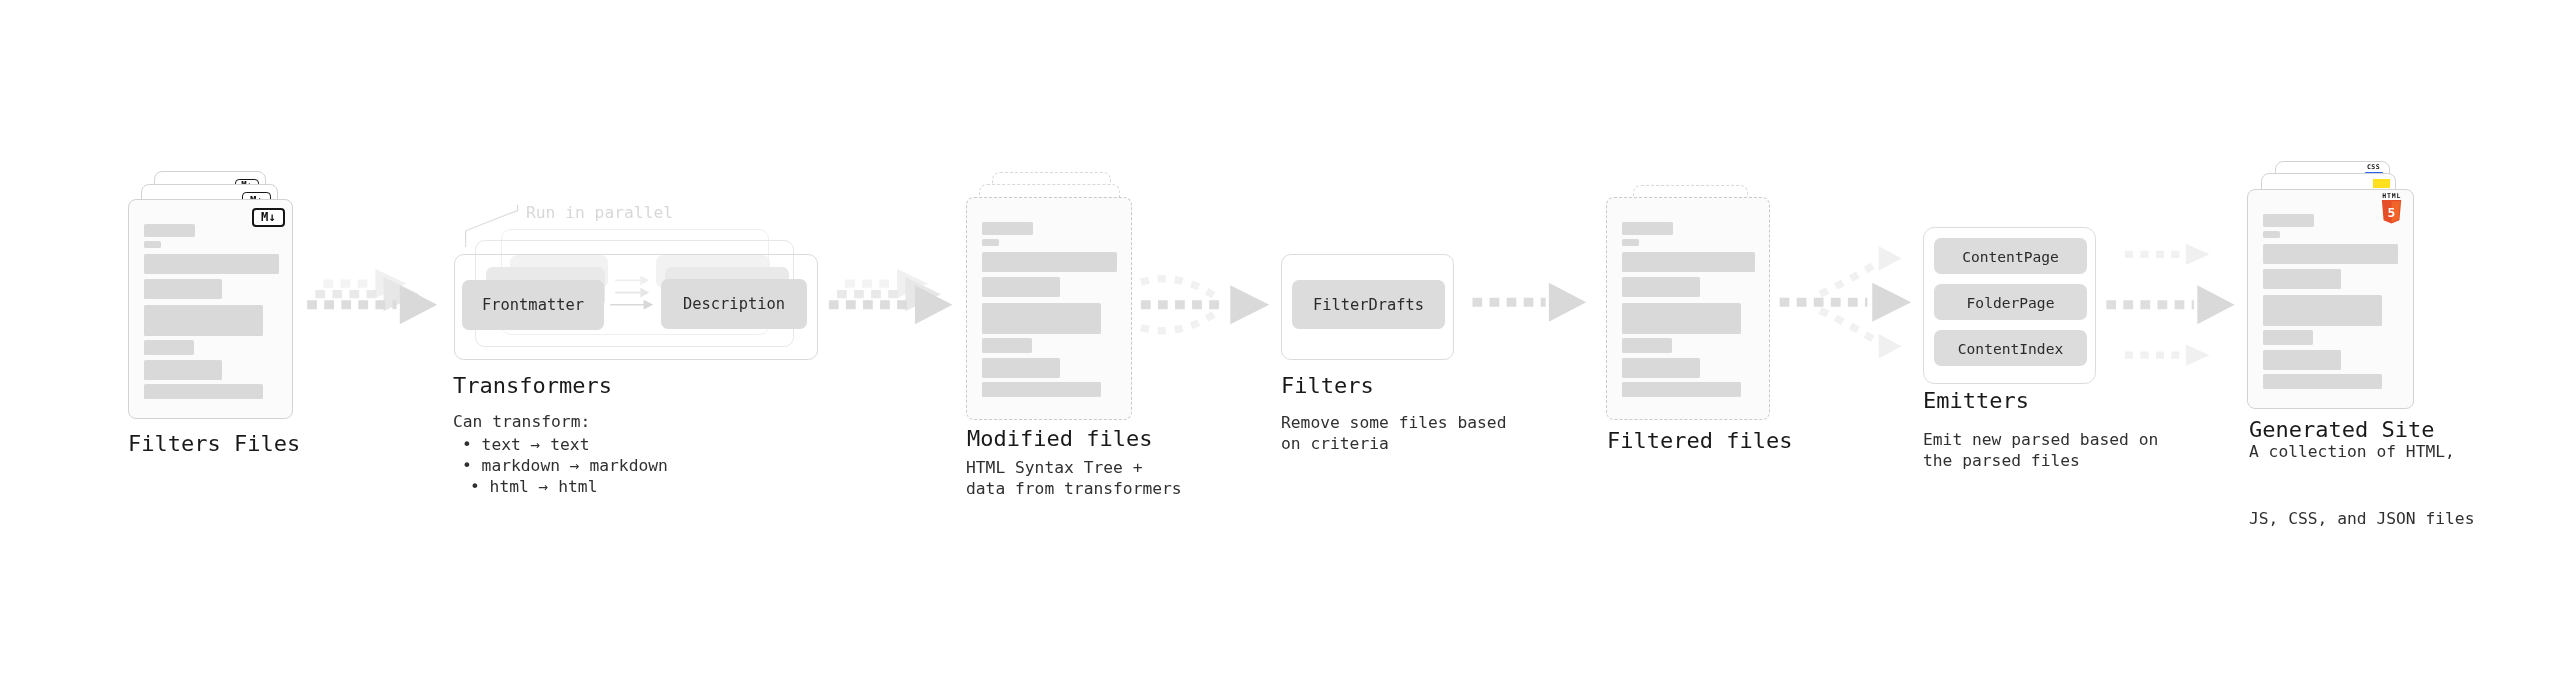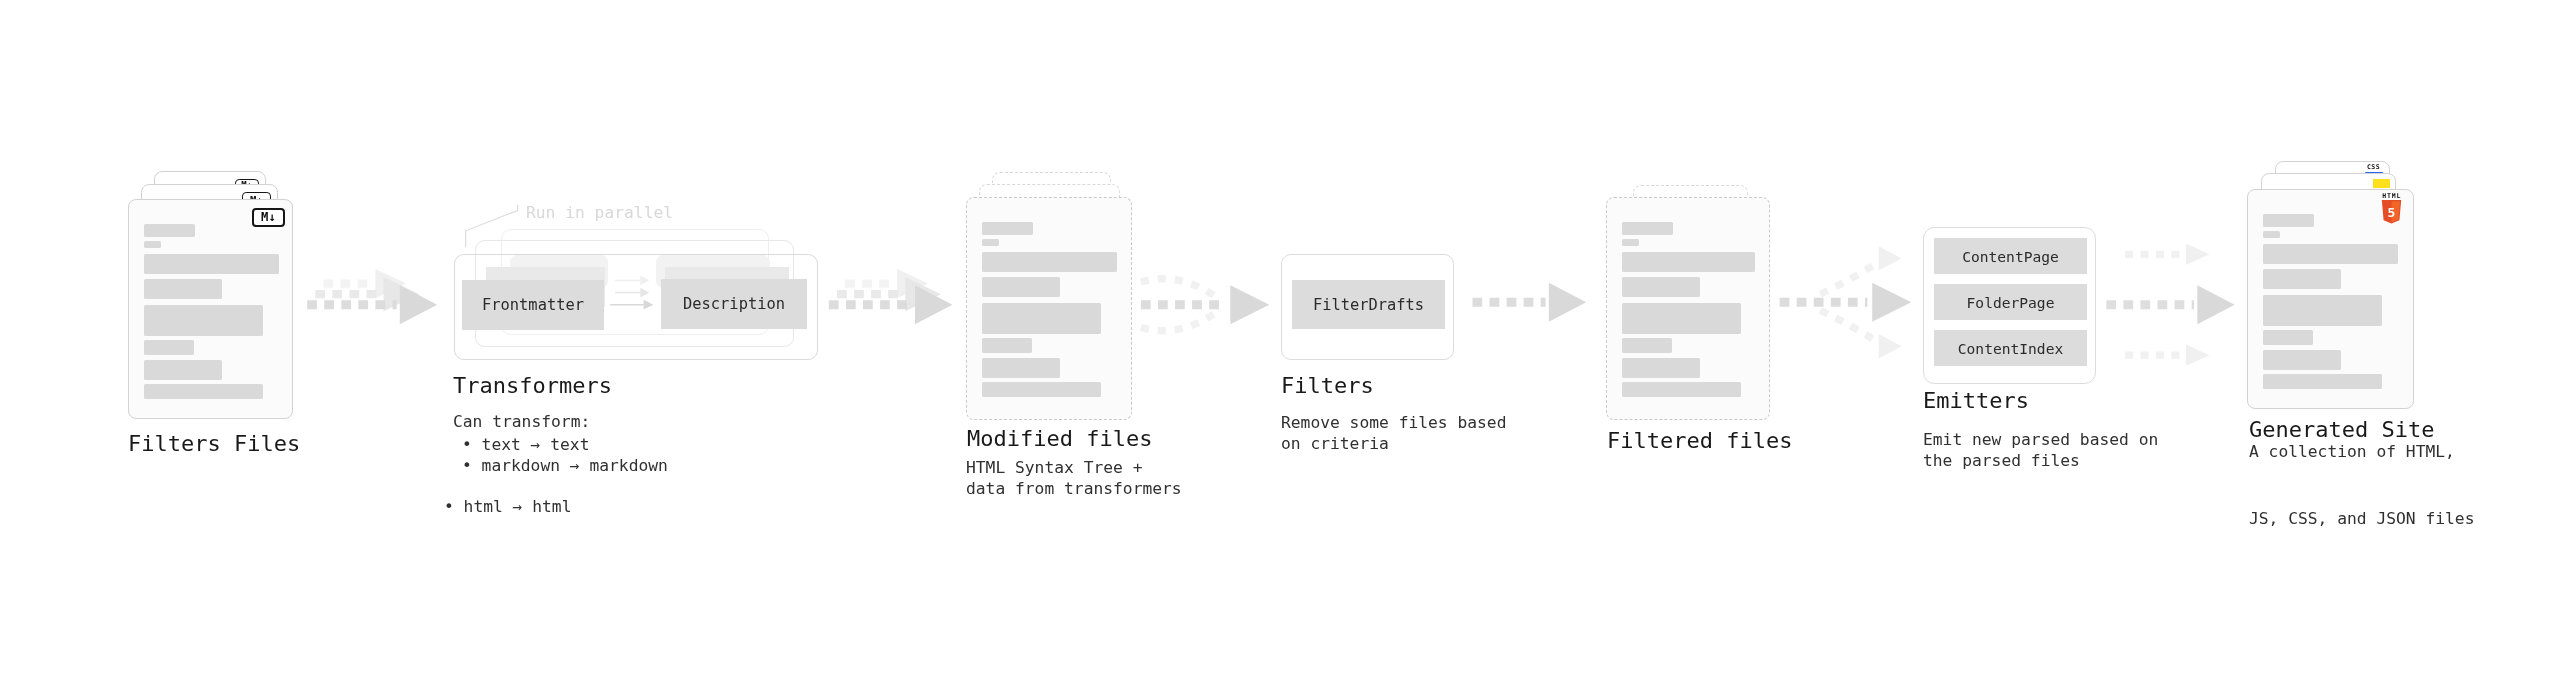--- a/index.html
+++ b/index.html
@@ -25,21 +25,21 @@
             font-weight:700;display:flex;align-items:center;justify-content:center;box-sizing:border-box;}
   .md-badge.sz1{right:7.3px;top:8.1px;width:32.5px;height:18.7px;font-size:12.2px;}
   .md-badge.sz2{right:6.5px;top:7.3px;width:28.4px;height:15.4px;font-size:10.6px;border-width:1.6px;}
   .md-badge.sz3{right:6.5px;top:6.5px;width:23.6px;height:13px;font-size:9px;border-width:1.6px;}
 
   
   .t-container{position:absolute;border:1.2px solid #dadada;border-radius:9.8px;background:transparent;box-sizing:border-box;}
   .t-container.g1{border-color:#e7e7e7;}
   .t-container.g2{border-color:#efefef;}
   .box-container{position:absolute;border:1.2px solid #dcdcdc;border-radius:9.8px;background:#ffffff;box-sizing:border-box;}
-  .pill{position:absolute;background:#dcdcdc;border-radius:0;display:flex;align-items:center;justify-content:center;
+  .pill{position:absolute;background:#dcdcdc;border-radius:7px;display:flex;align-items:center;justify-content:center;
         font-size:15.4px;color:#2b2b2b;white-space:pre;}
   .pill.ghost1{background:#e9e9e9;}
   .pill.ghost2{background:#f2f2f2;}
 
   
   .css-badge{position:absolute;right:6.5px;top:2.4px;width:18px;text-align:center;}
   .css-word{font-size:6.5px;font-weight:700;color:#111;letter-spacing:0.4px;display:block;line-height:7.3px;}
   .css-bar{display:block;height:2.4px;background:#2965f1;margin-top:0.8px;border-radius:0.8px;}
   .js-badge{position:absolute;right:4.9px;top:4.9px;width:17px;height:9px;background:#ffdf1e;}
   .h5-logo{position:absolute;right:9.8px;top:2.4px;width:23px;text-align:center;}
@@ -161,21 +161,21 @@
     <div class="pill ghost1" style="left:665px;top:267px;width:124px;height:40px;"></div>
 
     <div class="t-container" style="left:454px;top:254px;width:364px;height:106px;"></div>
     <div class="pill" style="left:462px;top:280px;width:142px;height:50px;">Frontmatter</div>
     <div class="pill" style="left:661px;top:279px;width:146px;height:50px;">Description</div>
 
     <div class="h-label" style="left:453px;top:374px;">Transformers</div>
     <div class="body-text" style="left:453px;top:412px;">Can transform:</div>
     <div class="body-text" style="left:462px;top:435px;">• text → text</div>
     <div class="body-text" style="left:462px;top:456px;">• markdown → markdown</div>
-    <div class="body-text" style="left:444px;top:477px;margin-top:20px;">• html → html</div>
+    <div class="body-text" style="left:470px;top:477px;">• html → html</div>
   </div>
 
   <div class="layer">
     <div class="doc-card dashed white" style="left:992px;top:172px;width:119px;height:220px;"></div>
     <div class="doc-card dashed white" style="left:979px;top:184px;width:141px;height:220px;"></div>
     <div class="doc-card dashed" style="left:966px;top:197px;width:166px;height:223px;">
       <i class="bar" style="left:14.6px;top:23.6px;width:51px;height:13px;"></i>
       <i class="bar" style="left:14.6px;top:41px;width:17px;height:6.5px;"></i>
       <i class="bar" style="left:14.6px;top:54px;width:135px;height:19.5px;"></i>
       <i class="bar" style="left:14.6px;top:79px;width:78px;height:20.3px;"></i>

